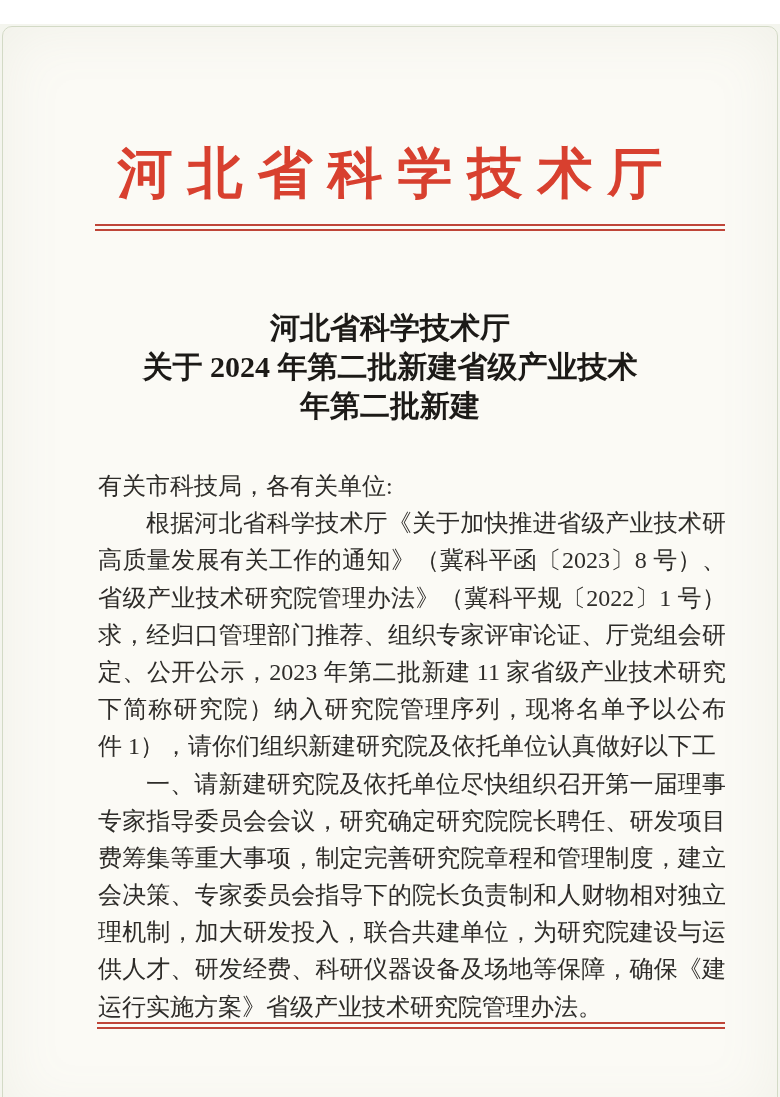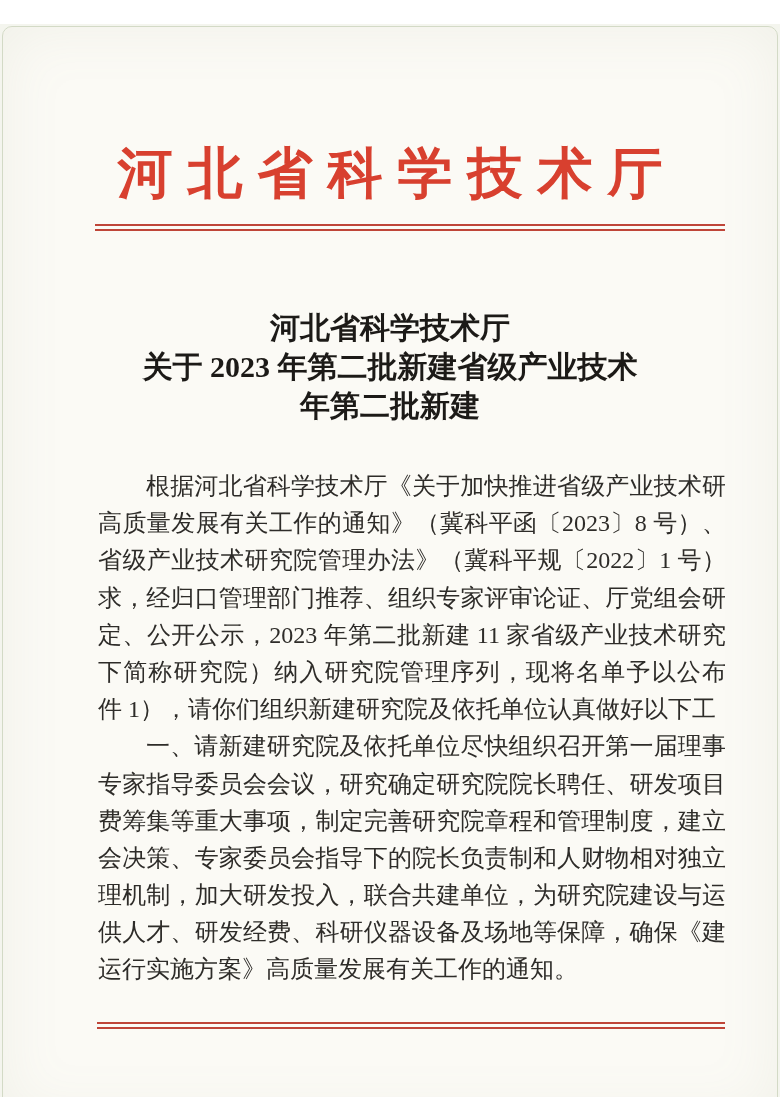--- a/index.html
+++ b/index.html
@@ -67,39 +67,40 @@
 <body>
 
 <div class="canvas">
   <div class="page">
 
     <div class="letterhead">河北省科学技术厅</div>
     <div class="rule rule-top"></div>
 
     <div class="title">
       <div class="title-line">河北省科学技术厅</div>
-      <div class="title-line">关于 2023 年第二批新建省级产业技术</div>
+      <div class="title-line">关于 2024 年第二批新建省级产业技术</div>
       <div class="title-line">年第二批新建</div>
     </div>
 
     <div class="body-text">
+      <div class="line left">有关市科技局，各有关单位:</div>
 
       <div class="line indent">根据河北省科学技术厅《关于加快推进省级产业技术研究院</div>
       <div class="line">高质量发展有关工作的通知》（冀科平函〔2023〕8 号）、《河北省</div>
       <div class="line">省级产业技术研究院管理办法》（冀科平规〔2022〕1 号）有关要</div>
       <div class="line">求，经归口管理部门推荐、组织专家评审论证、厅党组会研究审</div>
       <div class="line">定、公开公示，2023 年第二批新建 11 家省级产业技术研究院（以</div>
       <div class="line">下简称研究院）纳入研究院管理序列，现将名单予以公布（见附</div>
       <div class="line left">件 1），请你们组织新建研究院及依托单位认真做好以下工作:</div>
 
       <div class="line indent">一、请新建研究院及依托单位尽快组织召开第一届理事会和</div>
       <div class="line">专家指导委员会会议，研究确定研究院院长聘任、研发项目及经</div>
       <div class="line">费筹集等重大事项，制定完善研究院章程和管理制度，建立理事</div>
       <div class="line">会决策、专家委员会指导下的院长负责制和人财物相对独立的管</div>
       <div class="line">理机制，加大研发投入，联合共建单位，为研究院建设与运行提</div>
       <div class="line">供人才、研发经费、科研仪器设备及场地等保障，确保《建设与</div>
-      <div class="line left">运行实施方案》高质量发展有关工作的通知。</div>
+      <div class="line left">运行实施方案》省级产业技术研究院管理办法。</div>
     </div>
 
     <div class="rule rule-bottom"></div>
 
   </div>
 </div>
 
 </body></html>

